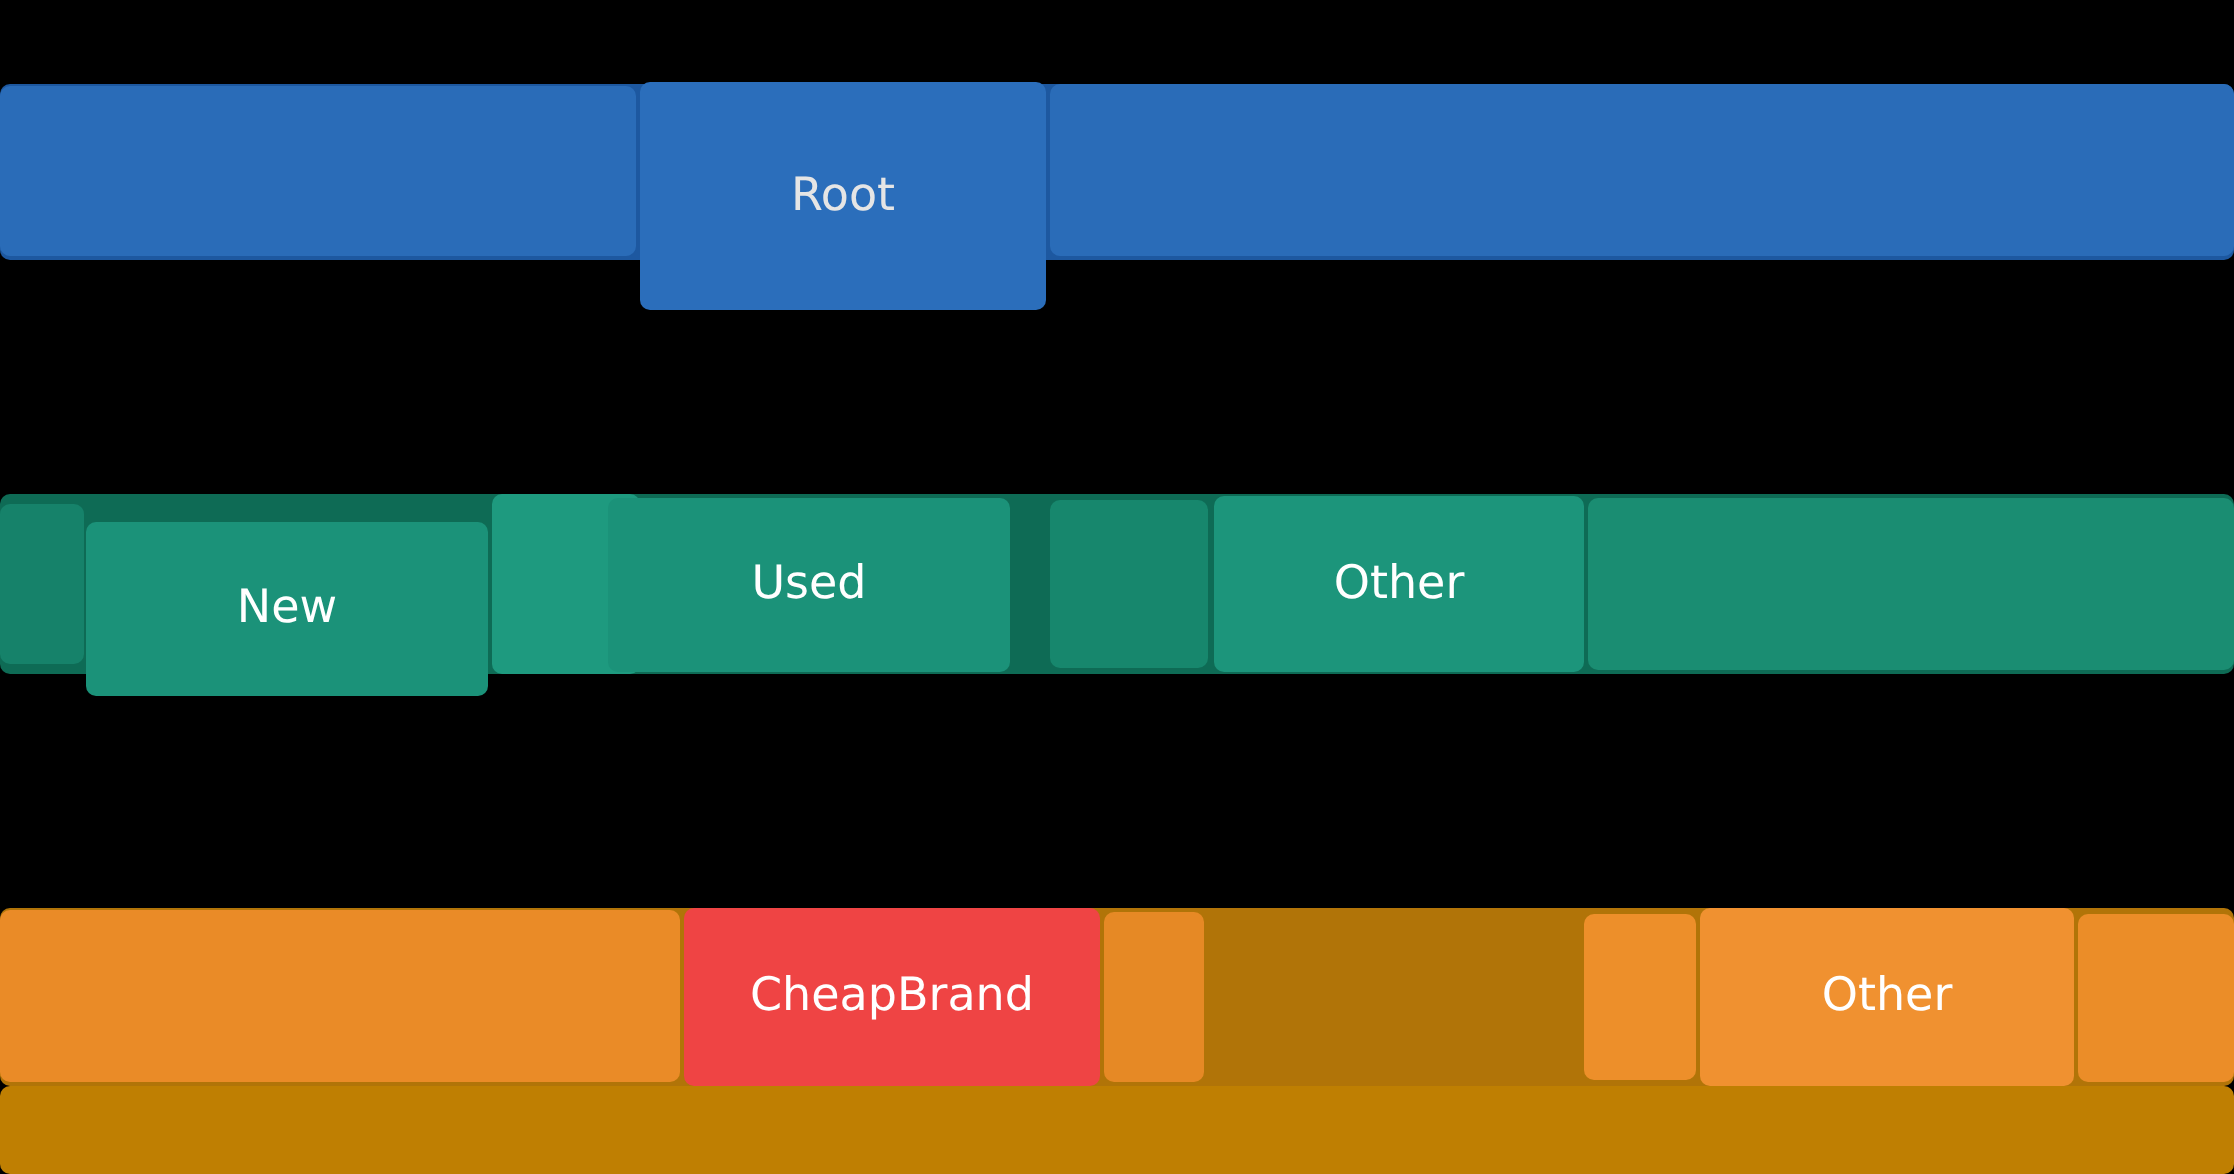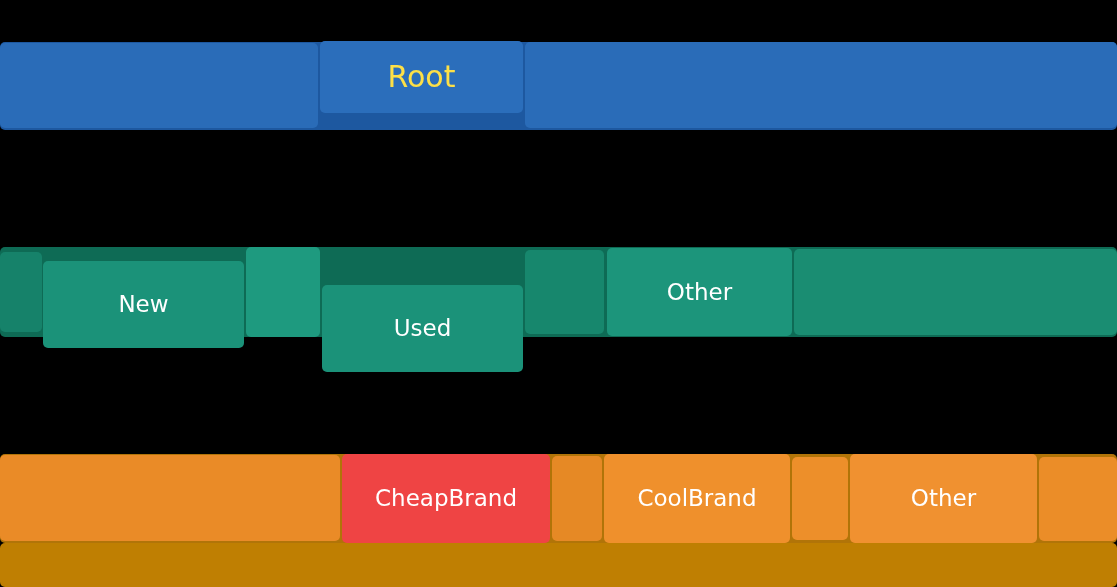--- a/index.html
+++ b/index.html
@@ -31,32 +31,31 @@
   .base {
     border-radius: 5px;
   }
 </style>
 </head>
 <body>
 
 <div class="canvas" style="width: 1117px; height: 587px; background: rgb(0, 0, 0);">
     <div class="seg base" style="left: 0px; top: 42px; width: 1117px; height: 88px; background: rgb(29, 88, 160);"></div>
     <div class="seg" style="left: 0px; top: 43px; width: 318px; height: 85px; background: rgb(42, 108, 184); color: rgb(255, 255, 255); font-size: 23px;"></div>
-    <div class="seg" style="left: 320px; top: 41px; width: 203px; height: 72px; background: rgb(43, 110, 187); color: #fde047; font-size: 30px;">Root</div>
+    <div class="seg" style="left: 320px; top: 41px; width: 203px; height: 114px; background: rgb(43, 110, 187); color: #e5e5e5; font-size: 23px;">Root</div>
     <div class="seg" style="left: 525px; top: 42px; width: 592px; height: 86px; background: rgb(42, 108, 184); color: rgb(255, 255, 255); font-size: 23px;"></div>
     <div class="seg base" style="left: 0px; top: 247px; width: 1117px; height: 90px; background: rgb(14, 107, 85);"></div>
     <div class="seg" style="left: 0px; top: 252px; width: 42px; height: 80px; background: rgb(22, 130, 106); color: rgb(255, 255, 255); font-size: 23px;"></div>
     <div class="seg" style="left: 43px; top: 249px; width: 201px; height: 87px; background: rgb(27, 146, 121); color: rgb(255, 255, 255); font-size: 23px; margin-top: 12px;">New</div>
     <div class="seg" style="left: 246px; top: 247px; width: 74px; height: 90px; background: rgb(30, 154, 127); color: rgb(255, 255, 255); font-size: 23px;"></div>
-    <div class="seg" style="left: 322px; top: 249px; width: 201px; height: 87px; background: rgb(27, 146, 121); color: rgb(255, 255, 255); font-size: 23px; margin-top: 36px;">Used</div>
+    <div class="seg" style="left: 304px; top: 249px; width: 201px; height: 87px; background: rgb(27, 146, 121); color: rgb(255, 255, 255); font-size: 23px;">Used</div>
     <div class="seg" style="left: 525px; top: 250px; width: 79px; height: 84px; background: rgb(23, 135, 109); color: rgb(255, 255, 255); font-size: 23px;"></div>
     <div class="seg" style="left: 607px; top: 248px; width: 185px; height: 88px; background: rgb(28, 149, 123); color: rgb(255, 255, 255); font-size: 23px;">Other</div>
     <div class="seg" style="left: 794px; top: 249px; width: 323px; height: 86px; background: rgb(26, 141, 114); color: rgb(255, 255, 255); font-size: 23px;"></div>
     <div class="seg base" style="left: 0px; top: 454px; width: 1117px; height: 89px; background: rgb(177, 116, 8);"></div>
     <div class="seg" style="left: 0px; top: 455px; width: 340px; height: 86px; background: rgb(234, 139, 39); color: rgb(255, 255, 255); font-size: 23px;"></div>
     <div class="seg" style="left: 342px; top: 454px; width: 208px; height: 89px; background: #ef4444; color: rgb(255, 255, 255); font-size: 23px;">CheapBrand</div>
     <div class="seg" style="left: 552px; top: 456px; width: 50px; height: 85px; background: rgb(230, 137, 37); color: rgb(255, 255, 255); font-size: 23px;"></div>
-    <div class="seg" style="left: 604px; top: 454px; width: 186px; height: 89px; background: rgb(239, 144, 44); color: rgb(255, 255, 255); font-size: 23px;">CoolBrand</div>
     <div class="seg" style="left: 792px; top: 457px; width: 56px; height: 83px; background: rgb(237, 143, 42); color: rgb(255, 255, 255); font-size: 23px;"></div>
     <div class="seg" style="left: 850px; top: 454px; width: 187px; height: 89px; background: rgb(240, 145, 48); color: rgb(255, 255, 255); font-size: 23px;">Other</div>
     <div class="seg" style="left: 1039px; top: 457px; width: 78px; height: 84px; background: rgb(235, 141, 40); color: rgb(255, 255, 255); font-size: 23px;"></div>
     <div class="seg" style="left: 0px; top: 543px; width: 1117px; height: 44px; background: rgb(191, 127, 2); color: rgb(255, 255, 255); font-size: 23px;"></div>
   </div>
 
 </body></html>

